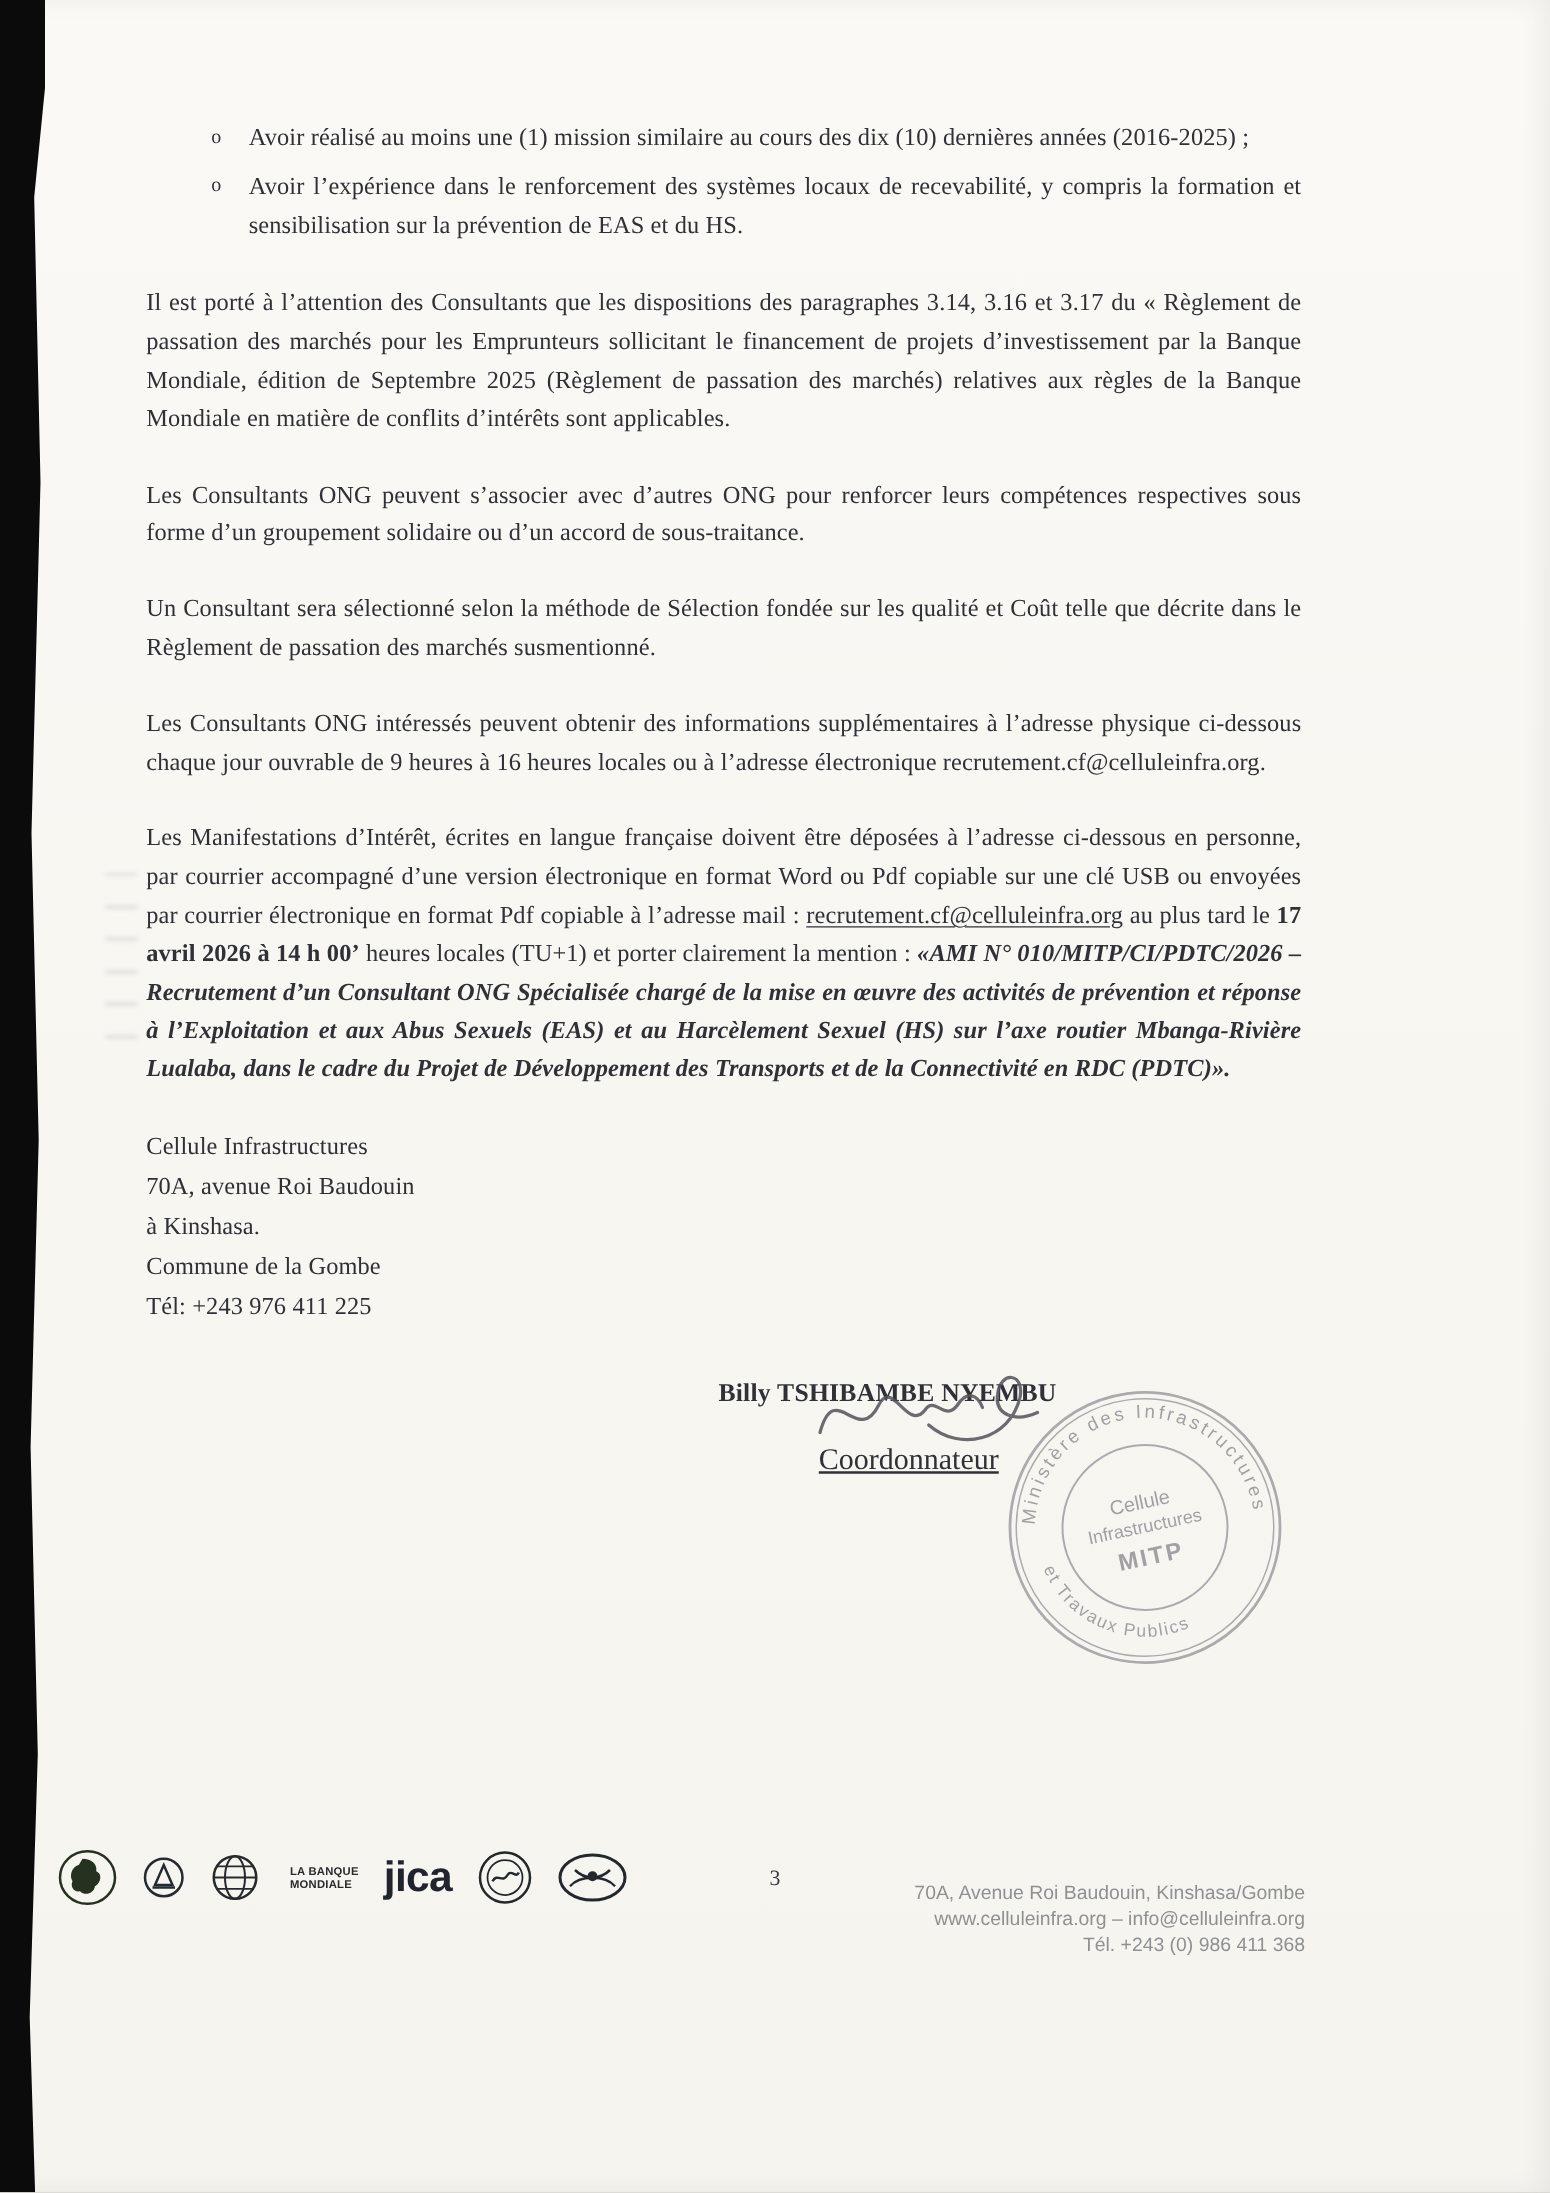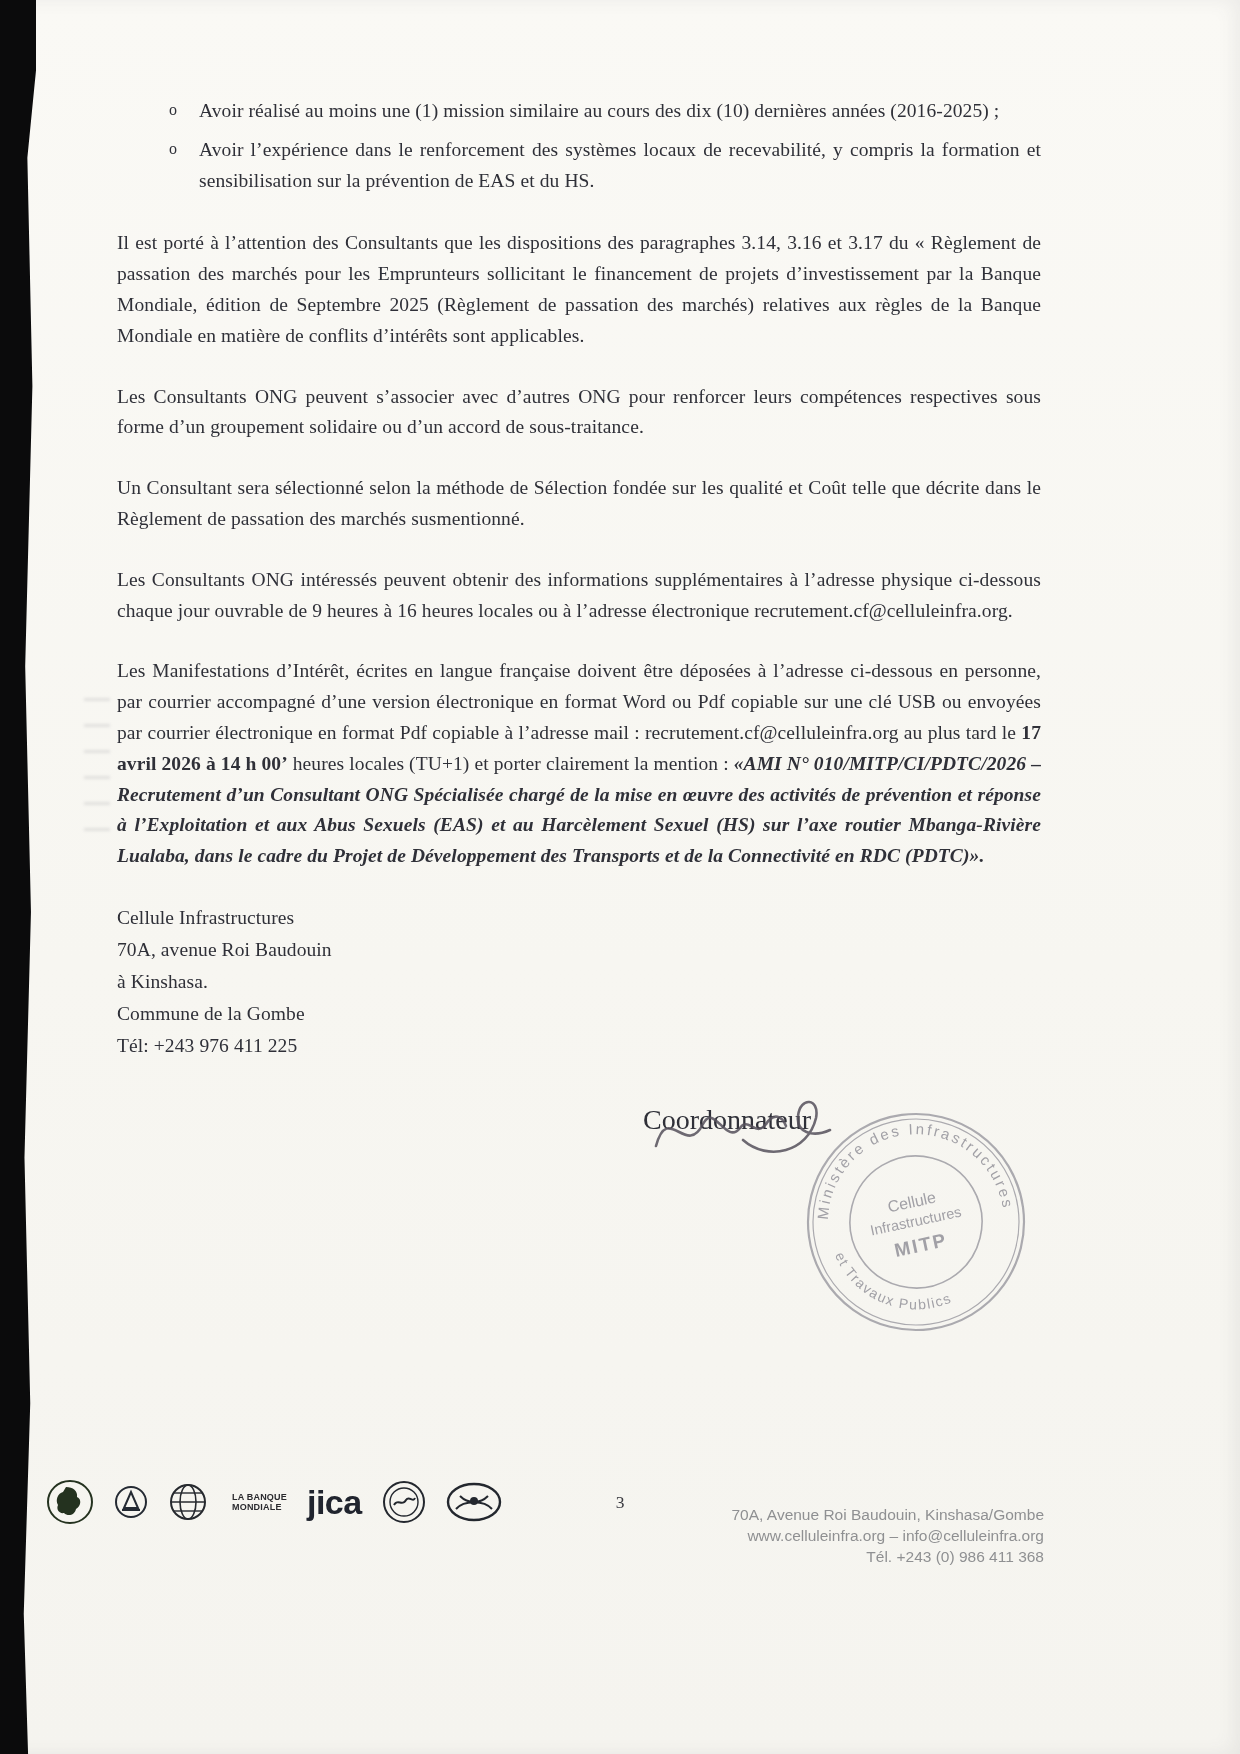--- a/index.html
+++ b/index.html
@@ -22,26 +22,26 @@
   }
   .content {
     position:absolute; left:117px; top:96px; width:924px;
     font-size:19.5px; line-height:1.58; text-align:justify; letter-spacing:.1px;
   }
   .bullets { list-style:none; margin:0 0 32px 52px; padding:0; }
   .bullet { display:flex; gap:16px; margin-bottom:8px; }
   .marker { flex:0 0 14px; font-size:16px; transform:translateY(1px); }
   .bullet-text { flex:1; text-align:justify; }
   .content p { margin:0 0 30px 0; }
-  .email { text-underline-offset:3px; }
+  .email { text-decoration:underline; text-underline-offset:3px; }
   .mention { font-style:italic;margin-top:32px; }
   .address { margin-top:4px; line-height:1.64; text-align:left; }
   .sig-block { position:absolute; left:520px; top:1104px; width:380px; text-align:center; }
   .sig-name { font-weight:bold; font-size:20.5px; letter-spacing:.2px; }
-  .sig-title { font-size:28px; padding-left:34px; }
+  .sig-title { margin-top:28px; font-size:24px; padding-left:34px;text-decoration:underline; }
   .sig-scribble { position:absolute; left:648px; top:1092px; width:200px; height:84px; opacity:.85; }
   .stamp {
     position:absolute; left:798px; top:1104px; width:236px; height:236px;
     transform:rotate(14deg); opacity:.82;
   }
   .footer-logos {
     position:absolute; left:46px; top:1466px; height:72px;
     display:flex; align-items:center; gap:20px;
   }
   .logo { display:flex; align-items:center; gap:24px; }
@@ -84,20 +84,21 @@
     <div class="address">
       <div>Cellule Infrastructures</div>
       <div>70A, avenue Roi Baudouin</div>
       <div>à Kinshasa.</div>
       <div>Commune de la Gombe</div>
       <div>Tél: +243 976 411 225</div>
     </div>
   </div>
 
   <div class="sig-block">
+    <div class="sig-name">Billy TSHIBAMBE NYEMBU</div>
     <div class="sig-title">Coordonnateur</div>
   </div>
 
   <svg class="sig-scribble" viewBox="0 0 200 84">
     <g fill="none" stroke="#56515c" stroke-width="2.6" stroke-linecap="round">
       <path d="M8 54 C 20 10, 38 66, 55 32 C 66 10, 78 54, 92 36 C 100 24, 108 46, 118 32"></path>
       <path d="M95 48 C 120 70, 160 60, 168 26 C 172 6, 152 4, 150 24 C 148 40, 164 46, 182 38"></path>
       <path d="M118 32 C 126 20, 134 24, 138 34"></path>
     </g>
   </svg>

